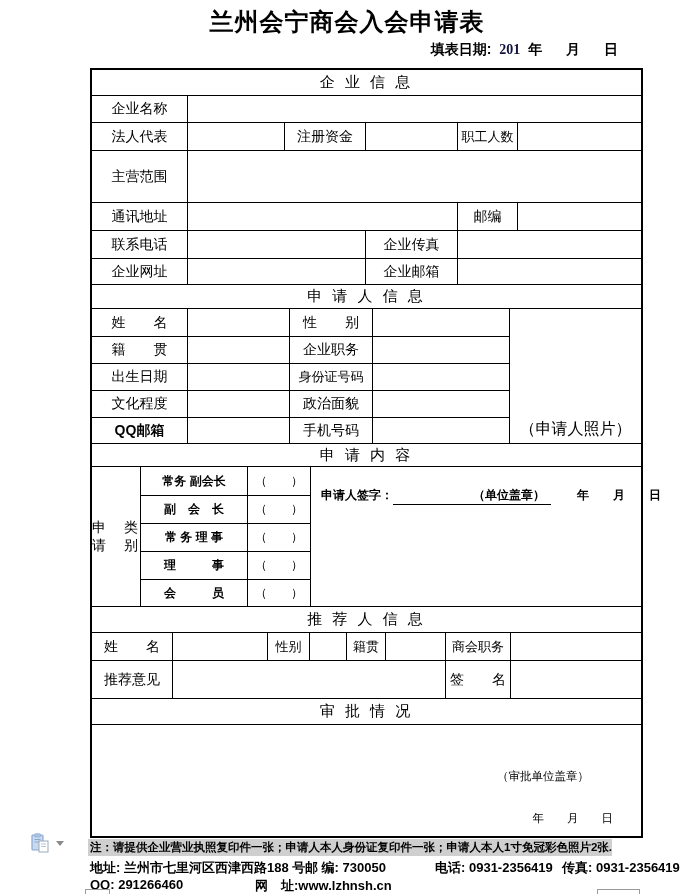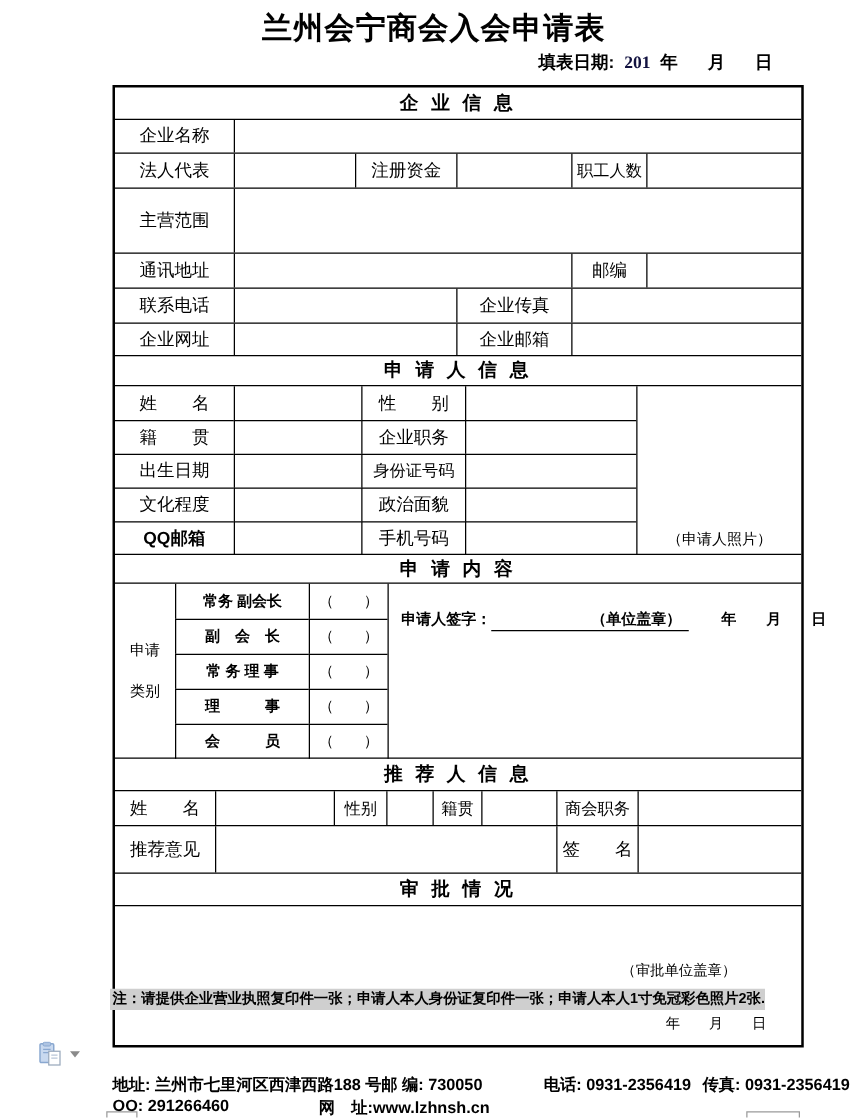--- a/index.html
+++ b/index.html
@@ -14,45 +14,45 @@
   .date-line .suffix { letter-spacing:2px; }
 
   #tbl { position:absolute; left:90px; top:68px; width:553px; border:2px solid #000; background:#fff; }
   .row { display:flex; width:100%; }
   .bt { border-top:1px solid #000; }
   .bl { border-left:1px solid #000; }
   .c  { display:flex; align-items:center; justify-content:center; overflow:hidden; }
   .label { font-size:14px; }
   .small-label { font-size:13px; }
   .hdrrow { display:flex; align-items:center; justify-content:center;
-            font-weight:bold; font-size:15px; letter-spacing:3px; }
+            font-weight:normal; font-size:15px; letter-spacing:3px; }
   .v { cursor:text; }
 
   .grid-applicant { display:grid; grid-template-columns:95px 102px 83px 137px 132px;
                     grid-template-rows:repeat(5,27px); }
   .grid-application { display:grid; grid-template-columns:48px 107px 63px 331px;
                       grid-template-rows:repeat(5,28px); }
   .photo-cell { grid-area:1 / 5 / 6 / 6; display:flex; align-items:flex-end; justify-content:center;
-                font-size:12px; padding-bottom:4px; }
-  .cat-cell { grid-area:1 / 1 / 6 / 2; display:flex; flex-direction:column; align-items:center;
-              justify-content:center; gap:16px; font-size:12px; }
+                font-size:16px; padding-bottom:4px; }
+  .cat-cell { grid-area:1 / 1 / 6 / 2; display:flex; flex-direction:row; align-items:center;
+              justify-content:center; gap:16px; font-size:14px; }
   .cat-name { font-size:12px; font-weight:bold; }
   .cat-mark { font-size:12px; }
   .pledge-cell { grid-area:1 / 4 / 6 / 5; padding:14px 8px 0 8px; }
   .pledge-text { font-size:13.5px; line-height:30px; text-indent:2em; }
   .sig-line { margin-top:6px; font-size:12px; font-weight:bold; white-space:nowrap; padding-left:2px; }
   .sig-blank { display:inline-block; width:158px; border-bottom:1px solid #000;
                text-align:right; padding-right:6px; }
   .sig-ymd { margin-left:26px; }
 
   .approval-cell { position:relative; height:112px; }
   .approval-seal { position:absolute; top:44px; right:52px; font-size:11.5px; }
   .approval-ymd { position:absolute; bottom:10px; right:28px; font-size:11.5px; }
 
-  .note-line { position:absolute; left:88px; top:791px; width:524px; background:#cfcfcf;
+  .note-line { position:absolute; left:88px; top:839px; width:524px; background:#cfcfcf;
                font-size:11.5px; font-weight:bold; line-height:15px; white-space:nowrap;
                padding:1px 7px 1px 2px; }
   .footer1 { position:absolute; left:90px; top:859px; width:604px; display:flex;
              font-size:13px; font-weight:bold; white-space:nowrap; }
   .footer1 .f-address { width:215px; }
   .footer1 .f-postcode { width:130px; }
   .footer1 .f-phone { width:127px; }
   .footer2 { position:absolute; left:90px; top:877px; display:flex;
              font-size:13px; font-weight:bold; white-space:nowrap; }
   .footer2 .f-qq { width:165px; }

